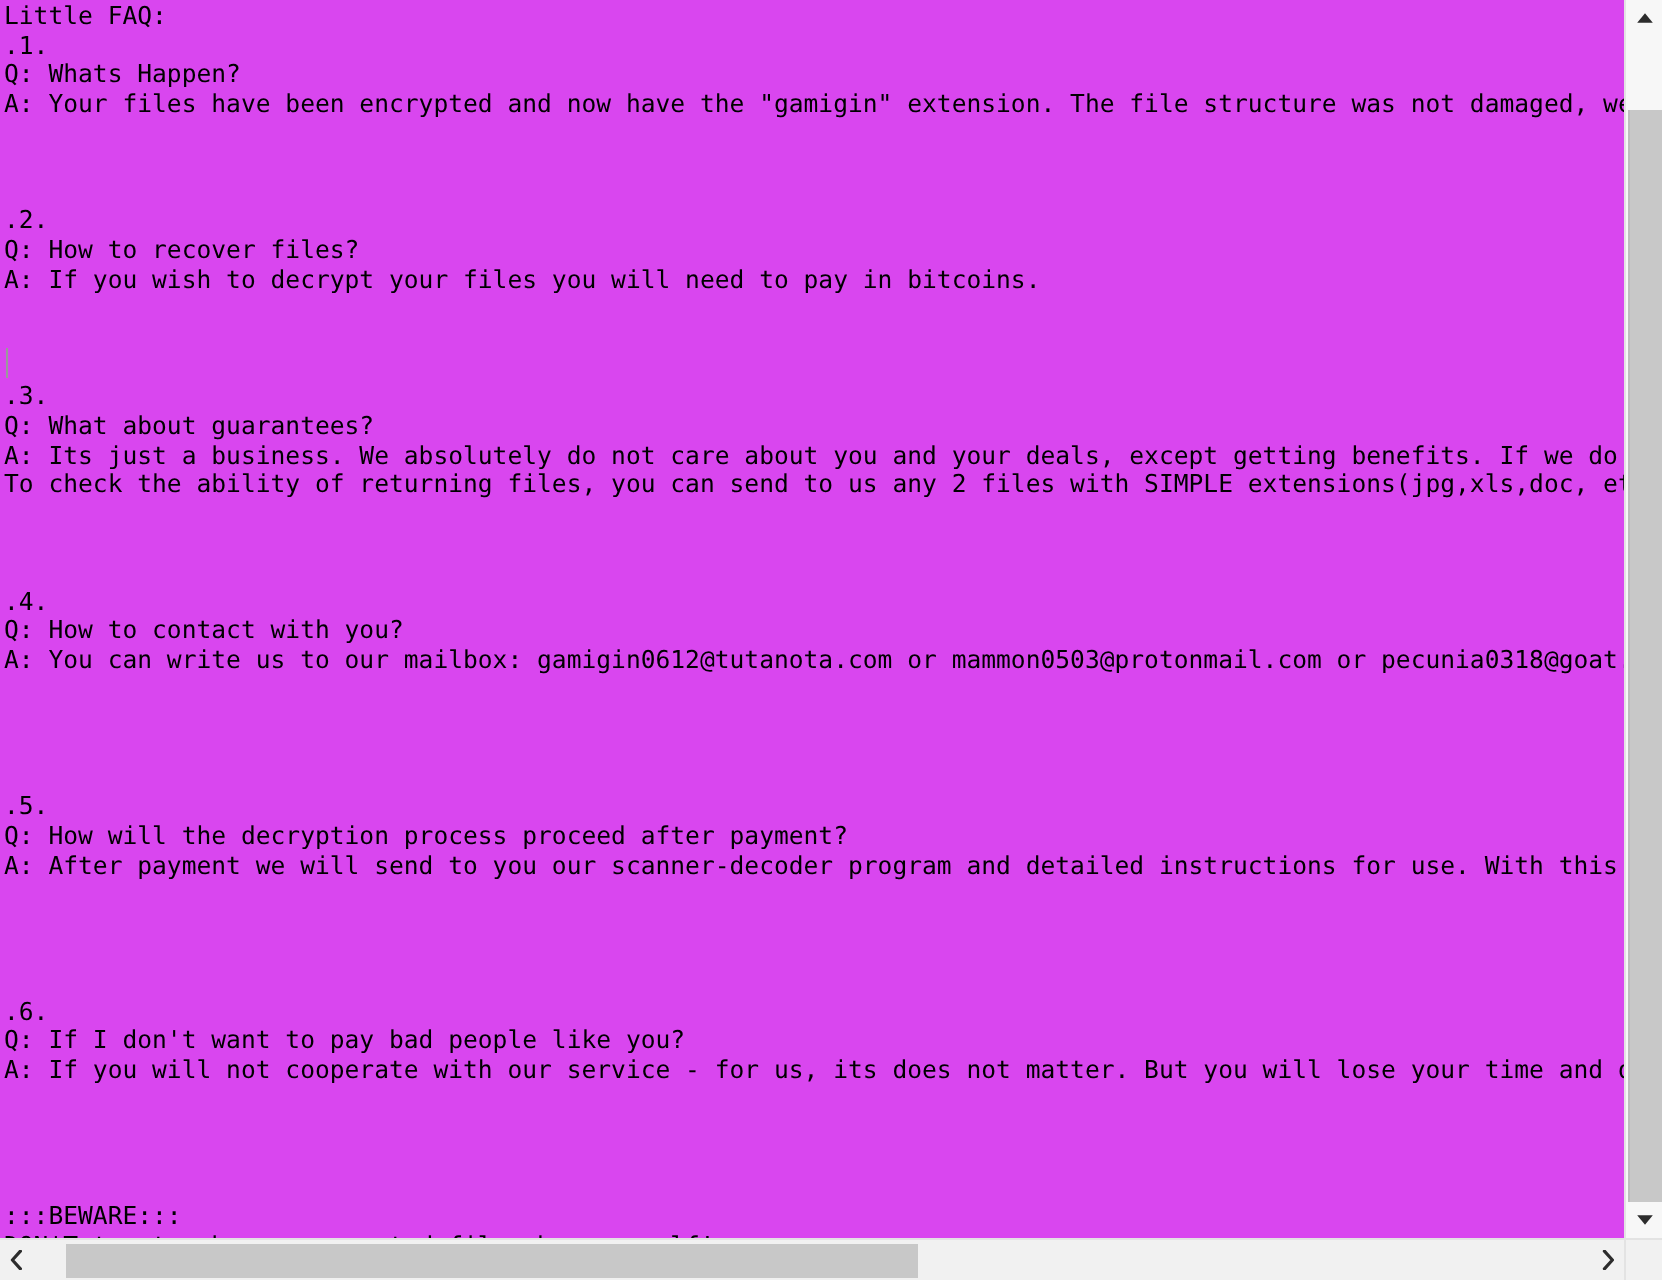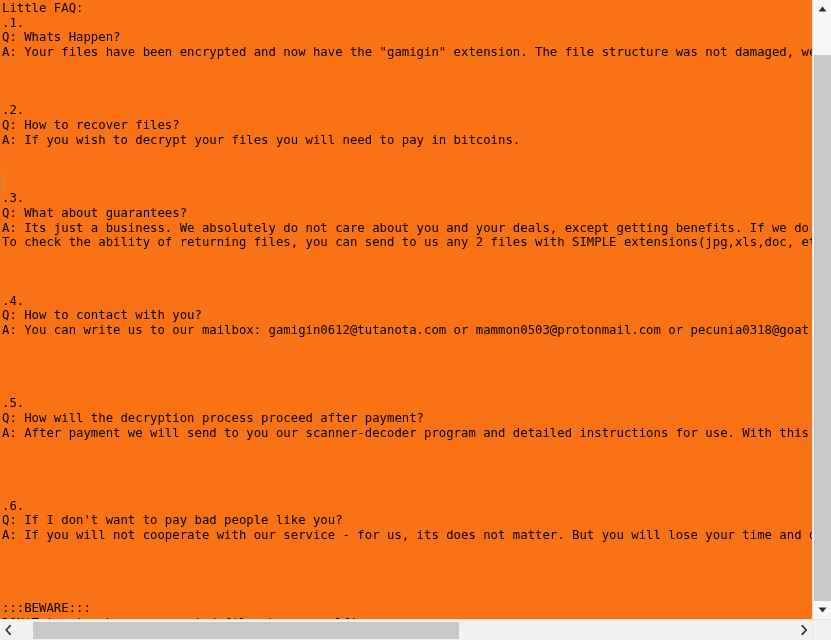--- a/index.html
+++ b/index.html
@@ -25,21 +25,21 @@
   }
 
   
   #text-area {
     position: absolute;
     left: 0;
     top: 0;
     width: 812px;
     height: 619px;
     overflow: hidden;
-    background: #f97316;
+    background: #d946ef;
     box-sizing: border-box;
     padding: 0;
   }
 
   #text-body {
     position: absolute;
     left: 2px;
     top: 1px;
     white-space: pre;
     font-family: "DejaVu Sans Mono", "Liberation Mono", monospace;

